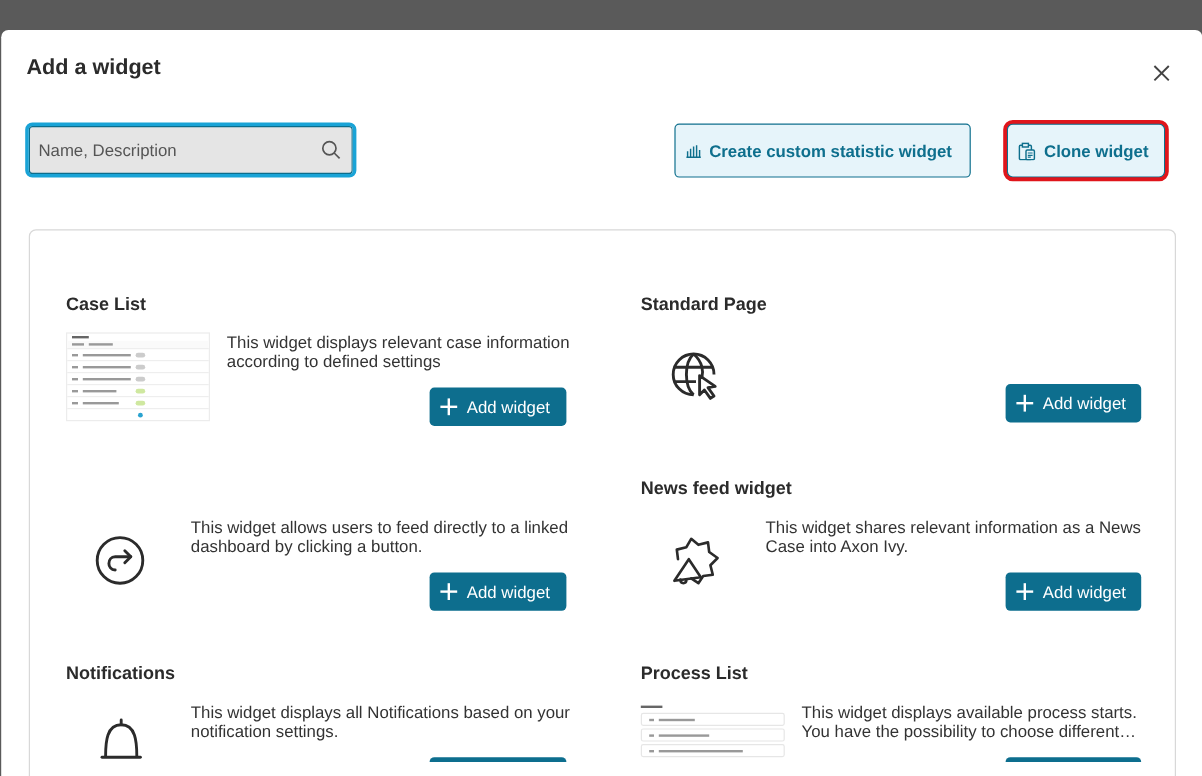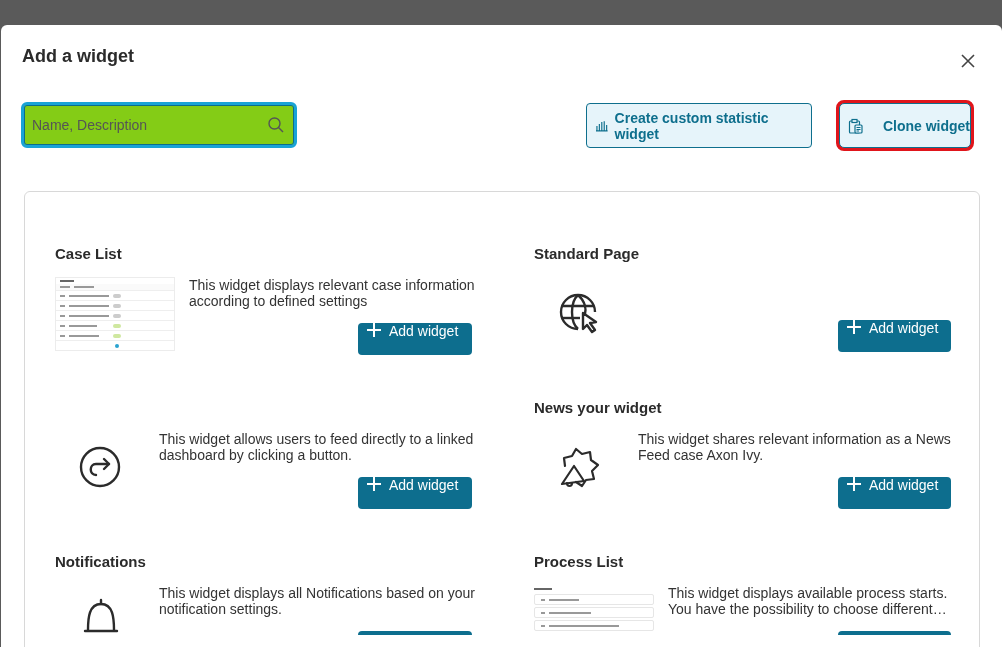--- a/index.html
+++ b/index.html
@@ -1,36 +1,36 @@
 <!DOCTYPE html>
 <html><head>
 <meta charset="utf-8">
 <style>
   * { box-sizing: border-box; margin: 0; padding: 0; }
   html, body { width: 1002px; height: 647px; overflow: hidden; background: #5a5a5a; font-family: "Liberation Sans", sans-serif; }
   .dialog { position: absolute; left: 1px; top: 1px; width: 1001px; height: 646px; background: #ffffff; border-radius: 6px 6px 0 0; overflow: hidden; margin-top: 24px; }
   .title { position: absolute; left: 21px; top: 21px; font-size: 18px; font-weight: bold; color: #2b2b2b; }
   .close-btn { position: absolute; left: 955px; top: 24px; width: 24px; height: 24px; cursor: pointer; display: flex; align-items: center; justify-content: center; }
-  .search-wrap { position: absolute; left: 20px; top: 77px; width: 276px; height: 46px; border: 3px solid #19a3d6; border-radius: 6px; box-shadow: inset 0 0 0 1px #0b6d8c; background: #84cc16; }
+  .search-wrap { position: absolute; left: 20px; top: 77px; width: 276px; height: 46px; border: 3px solid #19a3d6; border-radius: 6px; box-shadow: inset 0 0 0 1px #0b6d8c; background: #e5e5e5; }
   .search-wrap input { position: absolute; left: 4px; top: 4px; width: 230px; height: 32px; border: none; background: transparent; font-size: 14px; color: #555; font-family: "Liberation Sans", sans-serif; outline: none; padding-left: 4px; }
   .search-wrap input::placeholder { color: #555; }
   .search-icon { position: absolute; left: 243px; top: 11px; width: 18px; height: 18px; }
   .btn-outline { position: absolute; top: 78px; height: 45px; background: #e6f4fa; border: 1px solid #0e6f8d; border-radius: 4px; color: #0e6f8d; font-size: 14px; font-weight: bold; display: flex; align-items: center; padding-left: 8px; cursor: pointer; }
-  .btn-stat { left: 585px; width: 226px; }
-  .btn-clone { left: 838px; width: 132px; outline: 3px solid #e0151b; outline-offset: 0; border-radius: 5px; box-shadow: 0 0 0 1px #e0151b; justify-content: space-between; }
+  .btn-stat { left: 561px; width: 247px; }
+  .btn-clone { left: 838px; width: 132px; outline: 3px solid #e0151b; outline-offset: 0; border-radius: 5px; box-shadow: 0 0 0 1px #e0151b; }
   .btn-outline svg { margin-right: 6px; }
   .fieldset { position: absolute; left: 23px; top: 166px; width: 956px; height: 500px; border: 1px solid #d8d8d8; border-radius: 6px; }
   .legend { position: absolute; left: 38px; top: 144px; width: 172px; height: 46px; background: #f7f7f7; border: 1px solid #d0d0d0; border-radius: 5px; display: flex; align-items: center; padding-left: 16px; font-size: 14px; font-weight: bold; color: #2b2b2b; cursor: pointer; }
   .legend .minus { width: 13px; height: 2px; background: #333; margin-right: 9px; }
   .scroll-area { position: absolute; left: 24px; top: 190px; width: 954px; height: 420px; overflow: hidden; }
   .widget { position: absolute; width: 430px; }
   .widget h3 { position: absolute; left: 0; top: 0; font-size: 15px; font-weight: bold; color: #2b2b2b; white-space: nowrap; }
   .widget .desc { position: absolute; font-size: 14px; color: #333; line-height: 16px; }
   .widget .thumb { position: absolute; }
-  .add-btn { position: absolute; height: 32px; background: #0d6e8e; color: #fff; border-radius: 4px; font-size: 14px; display: flex; align-items: flex-start; padding-left: 9px; cursor: pointer; border: none; font-family: "Liberation Sans", sans-serif; }
+  .add-btn { position: absolute; height: 32px; background: #0d6e8e; color: #fff; border-radius: 4px; font-size: 14px; display: flex; align-items: center; padding-left: 9px; cursor: pointer; border: none; font-family: "Liberation Sans", sans-serif; }
   .add-btn .plus { width: 14px; height: 14px; position: relative; margin-right: 8px; }
   .add-btn .plus::before, .add-btn .plus::after { content: ""; position: absolute; background: #fff; }
   .add-btn .plus::before { left: 6px; top: 0; width: 1.5px; height: 14px; }
   .add-btn .plus::after { left: 0; top: 6px; width: 14px; height: 1.5px; }
   .cancel { position: absolute; left: 938px; top: 643px; font-size: 14px; color: #4d7c0f; cursor: pointer; }
   .mini-table { width: 120px; height: 74px; background: #fff; border: 1px solid #ececec; font-size: 2px; }
   .mini-row { height: 10px; border-bottom: 1px solid #eee; display: flex; align-items: center; padding-left: 4px; gap: 4px; }
   .mini-bar { height: 2px; background: #999; }
   .mini-tag { width: 8px; height: 4px; border-radius: 2px; background: #ccc; }
   .mini-tag.done { background: #cfe8a0; }
@@ -150,29 +150,29 @@
         </g>
       </svg>
       <div class="desc" style="left:104px; top:32px; width:320px;">This widget allows users to feed directly to a linked dashboard by clicking a button.</div>
       <button class="add-btn" style="left:303px; top:78px; width:114px;">
         <span class="plus"></span>
         <span>Add widget</span>
       </button>
     </div>
 
     <div class="widget" style="left:509px; top:184px; height:130px;">
-      <h3>News your widget</h3>
+      <h3>News feed widget</h3>
       <svg class="thumb" style="left:24px; top:47px;" width="42" height="42" viewBox="0 0 42 42">
         <g fill="none" stroke="#2b2b2b" stroke-width="2.2" stroke-linejoin="round" stroke-linecap="round">
           <path d="M7 20 L6 12 L14 10 L18 3 L24 8 L32 6 L33 14 L40 19 L34 25 L36 33 L28 34 L24 40 L18 36"></path>
           <path d="M4 38 L16 20 L26 35 Z"></path>
           <path d="M9 37 C9 41 14 41 14 37"></path>
         </g>
       </svg>
-      <div class="desc" style="left:104px; top:32px; width:320px;">This widget shares relevant information as a News Feed case Axon Ivy.</div>
+      <div class="desc" style="left:104px; top:32px; width:320px;">This widget shares relevant information as a News Case into Axon Ivy.</div>
       <button class="add-btn" style="left:304px; top:78px; width:113px;">
         <span class="plus"></span>
         <span>Add widget</span>
       </button>
     </div>
 
     <div class="widget" style="left:30px; top:338px; height:130px;">
       <h3>Notifications</h3>
       <svg class="thumb" style="left:28px; top:45px;" width="36" height="36" viewBox="0 0 36 36">
         <g fill="none" stroke="#2b2b2b" stroke-width="2.4" stroke-linecap="round">

